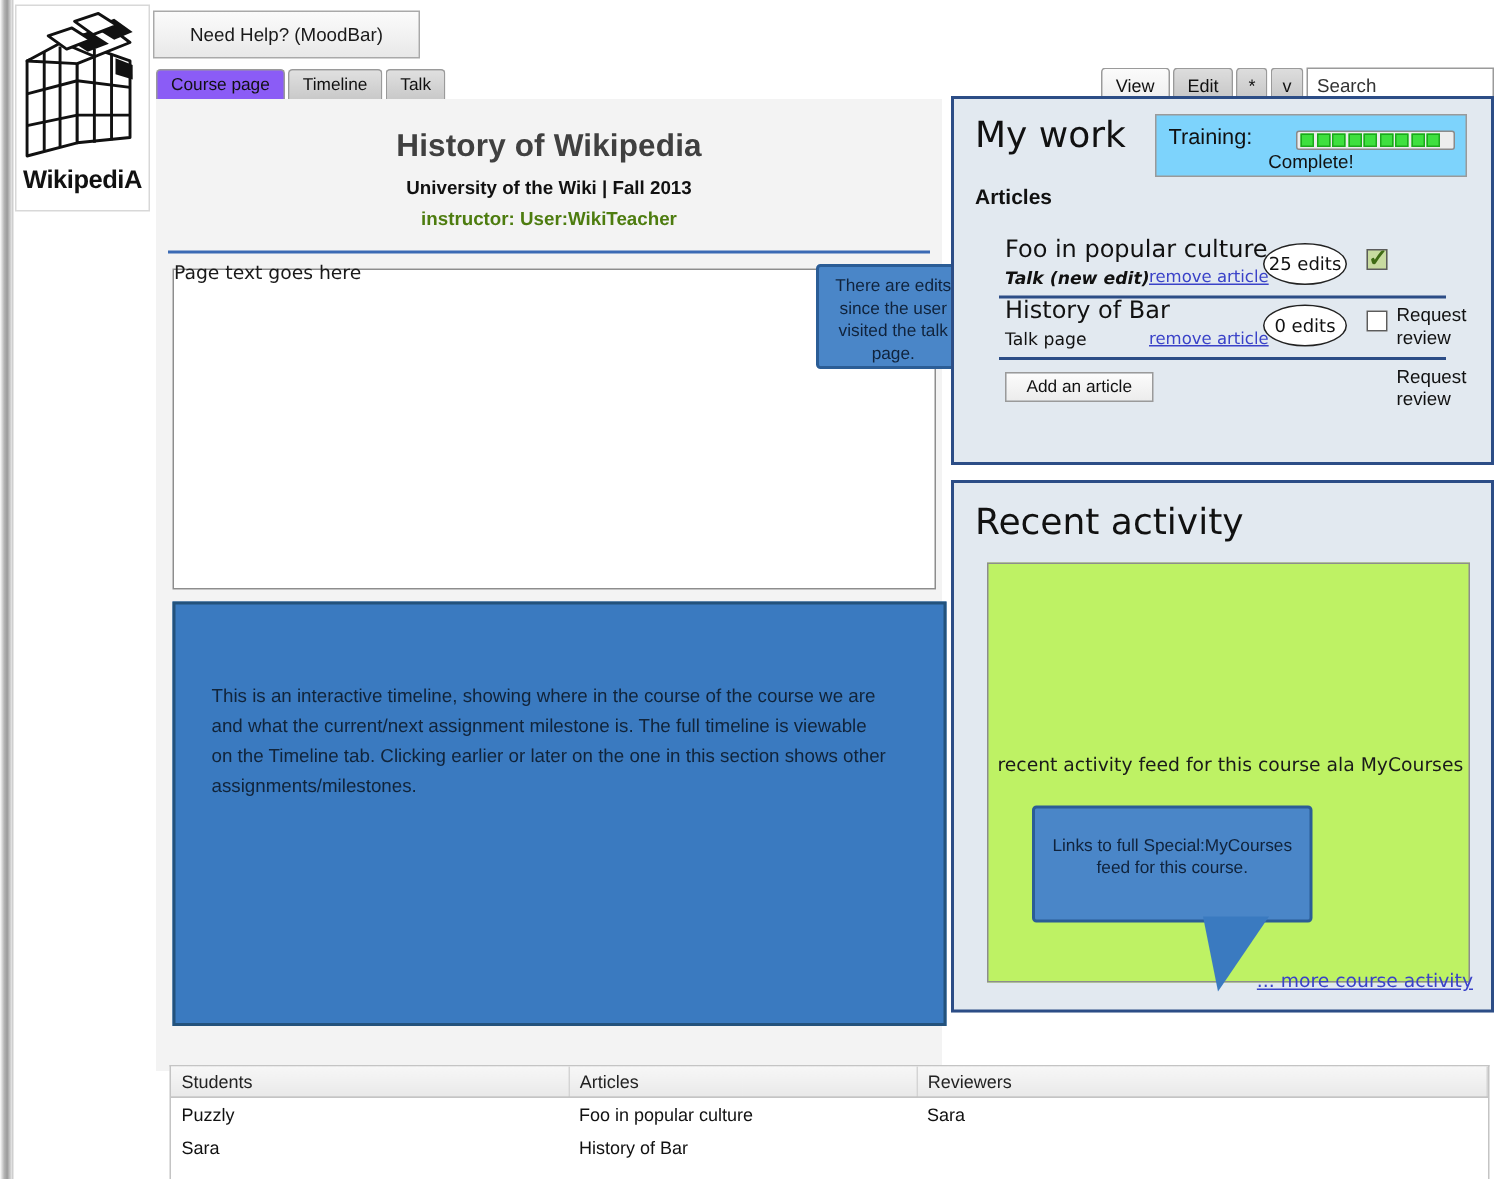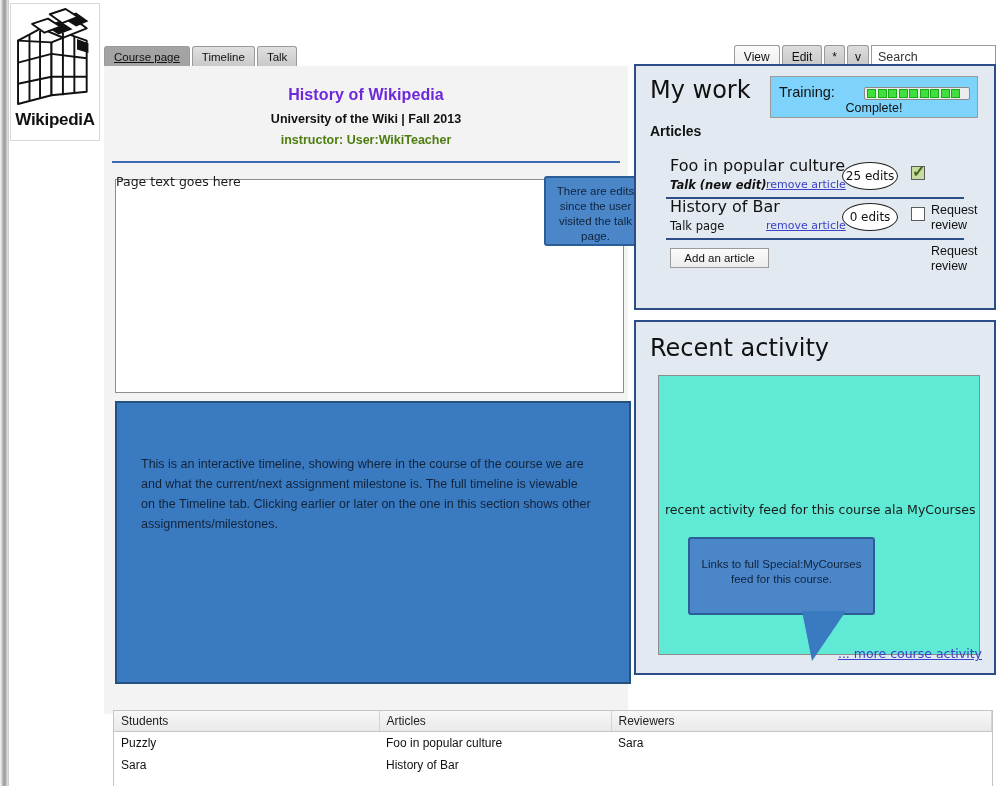--- a/index.html
+++ b/index.html
@@ -44,21 +44,21 @@
 
   .tabs { position:absolute; left:104px; top:46px; display:flex; align-items:flex-end; }
   .tab {
     height:20px; padding:0 9px;
     font-size:11.5px; color:#111; line-height:20px;
     border:1px solid #9a9a9a; border-bottom:none;
     border-top-left-radius:3px; border-top-right-radius:3px;
     margin-right:2px; cursor:pointer;
     background: linear-gradient(to bottom,#e0e0e0,#c9c9c9);
   }
-  .tab.active { background:#a3a3a3;text-decoration:underline; }
+  .tab.active { background:#8b5cf6; }
 
   .right-tabs { position:absolute; right:4px; top:45px; display:flex; align-items:flex-end; }
   .rtab {
     height:22px; padding:0 9px; font-size:12px; line-height:22px; color:#111;
     border:1px solid #9a9a9a; border-bottom:none;
     border-top-left-radius:3px; border-top-right-radius:3px;
     margin-right:2px; cursor:pointer;
     background: linear-gradient(to bottom,#fbfbfb,#eeeeee);
   }
   .rtab.shaded { background: linear-gradient(to bottom,#dddddd,#c6c6c6); }
@@ -68,21 +68,21 @@
     border:1px solid #9a9a9a; background:#fff;
     font-size:12.5px; color:#333; line-height:22px; cursor:text;
   }
 
   
   .content-pane {
     position:absolute; left:104px; top:66px; width:524px; height:648px;
     background:#f3f3f3;
   }
   .course-title {
-    text-align:center; font-size:16px; font-weight:bold; color:#6d28d9;
+    text-align:center; font-size:21px; font-weight:bold; color:#404040;
     padding-top:20px; letter-spacing:0.1px;
   }
   .course-sub {
     text-align:center; font-size:12.5px; font-weight:bold; color:#111; margin-top:8px;
   }
   .course-sub2 {
     text-align:center; font-size:12.5px; font-weight:bold; color:#4d7c0f; margin-top:7px;
   }
   .title-rule {
     height:2px; background:#3b6ab4; margin:14px 8px 0 8px;
@@ -206,21 +206,21 @@
   .add-article-btn {
     position:absolute; left:34px; top:182px; width:99px; height:20px;
     background: linear-gradient(to bottom,#fcfcfc,#ececec);
     border:1px solid #9a9a9a; font-size:11.5px; color:#111;
     display:flex; align-items:center; justify-content:center; cursor:pointer;
   }
 
   
   .activity-feed-box {
     position:absolute; left:22px; top:53px; width:322px; height:280px;
-    background:#5eead4; border:1px solid #8d8d8d;
+    background:#bef264; border:1px solid #8d8d8d;
   }
   .feed-text {
     position:absolute; left:6px; top:126px;
     font-family:"DejaVu Sans", sans-serif;
     font-size:12.5px; color:#1a1a1a;
   }
   .more-activity {
     position:absolute; right:12px; top:324px;
     font-family:"DejaVu Sans", sans-serif;
     font-size:12.5px; color:#3a42c8; text-decoration:underline; cursor:pointer;
@@ -284,20 +284,21 @@
         <path d="M75 36 L88 41 L88 52 L75 48 Z"></path>
       </g>
       <g fill="#ffffff" stroke="#111111" stroke-width="2.2" stroke-linejoin="round">
         <path d="M44 8 L62 2 L76 11 L58 18 Z"></path>
         <path d="M24 19 L42 13 L56 22 L38 29 Z"></path>
       </g>
     </svg>
     <div class="logo-word">WikipediA</div>
   </div>
 
+  <div class="moodbar-btn">Need Help? (MoodBar)</div>
 
   <div class="tabs">
     <div class="tab active">Course page</div>
     <div class="tab">Timeline</div>
     <div class="tab">Talk</div>
   </div>
 
   <div class="right-tabs">
     <div class="rtab">View</div>
     <div class="rtab shaded">Edit</div>

